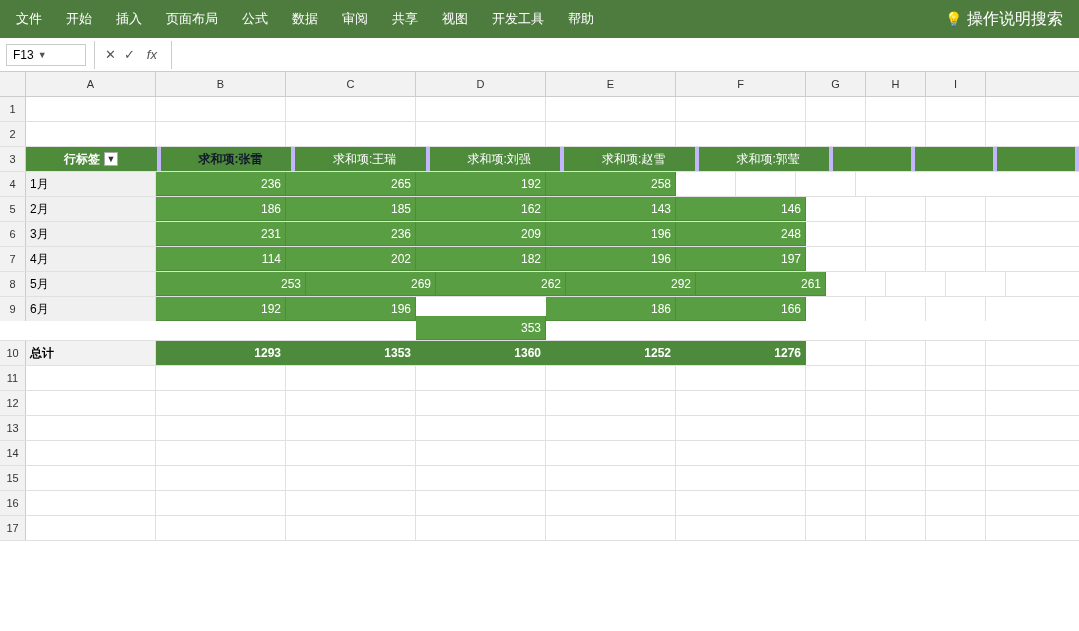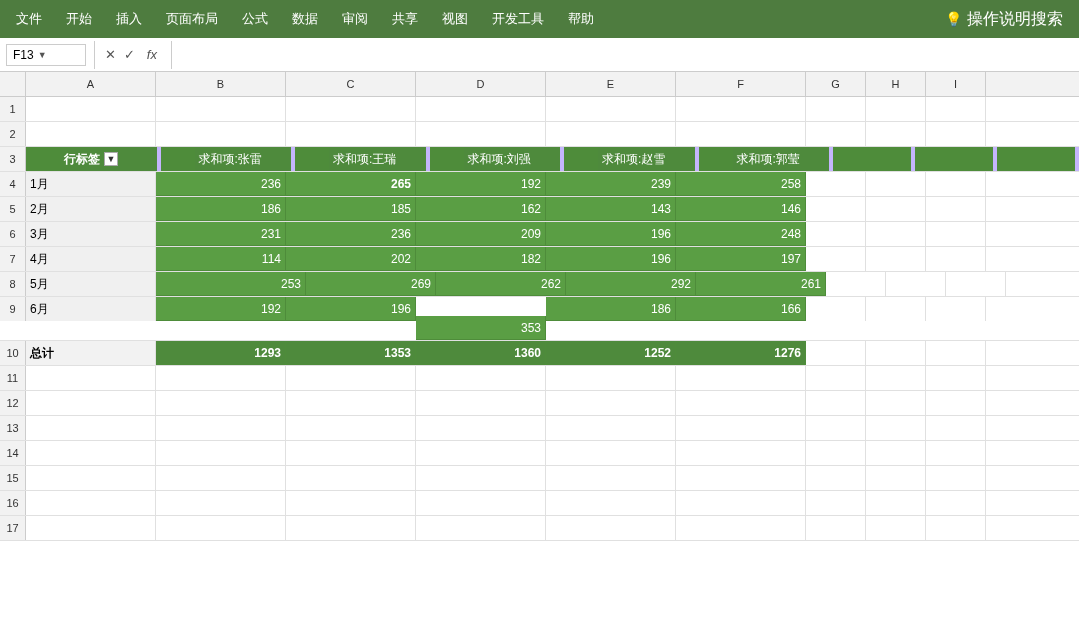--- a/index.html
+++ b/index.html
@@ -252,37 +252,36 @@
       <div class="cell" style="width:60px;"></div>
       <div class="cell" style="width:60px;"></div>
     </div>
 
     <div class="grid-row header-row">
       <div class="row-num">3</div>
       <div class="cell cell-left" style="width:130px; background:#4e8a3c; color:#fff; font-weight:bold;">
         <span>行标签</span>
         <span class="dropdown-arrow">▼</span>
       </div>
-      <div class="cell cell-left" style="width:130px; background:#4e8a3c; color:#ffffff;">求和项:张雷</div>
+      <div class="cell cell-left" style="width:130px; background:#4e8a3c; color:#0f172a;font-weight:bold;">求和项:张雷</div>
       <div class="cell cell-left" style="width:130px; background:#4e8a3c; color:#fff;">求和项:王瑞</div>
       <div class="cell cell-left" style="width:130px; background:#4e8a3c; color:#fff;">求和项:刘强</div>
       <div class="cell cell-left" style="width:130px; background:#4e8a3c; color:#fff;">求和项:赵雪</div>
       <div class="cell cell-left" style="width:130px; background:#4e8a3c; color:#fff;">求和项:郭莹</div>
       <div class="cell" style="width:60px;"></div>
       <div class="cell" style="width:60px;"></div>
       <div class="cell" style="width:60px;"></div>
     </div>
 
     <div class="grid-row">
       <div class="row-num">4</div>
       <div class="cell cell-left row-label-cell" style="width:130px;">1月</div>
       <div class="cell cell-right green-cell" style="width:130px;">236</div>
-      <div class="cell cell-right green-cell" style="width:130px;font-weight:bold;">265</div>
+      <div class="cell cell-right green-cell" style="width:130px;">265</div>
       <div class="cell cell-right green-cell" style="width:130px;">192</div>
-      <div class="cell cell-right green-cell" style="width:130px;">239</div>
       <div class="cell cell-right green-cell" style="width:130px;">258</div>
       <div class="cell" style="width:60px;"></div>
       <div class="cell" style="width:60px;"></div>
       <div class="cell" style="width:60px;"></div>
     </div>
 
     <div class="grid-row">
       <div class="row-num">5</div>
       <div class="cell cell-left row-label-cell" style="width:130px;">2月</div>
       <div class="cell cell-right green-cell" style="width:130px;">186</div>

